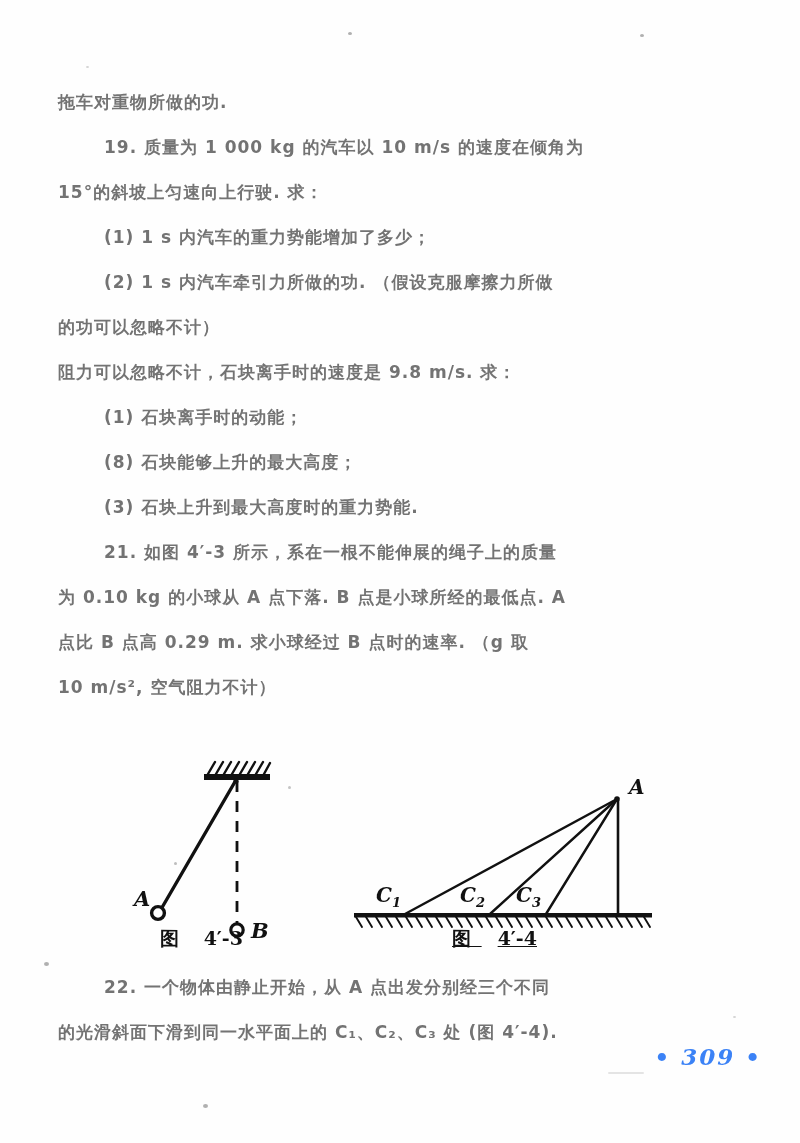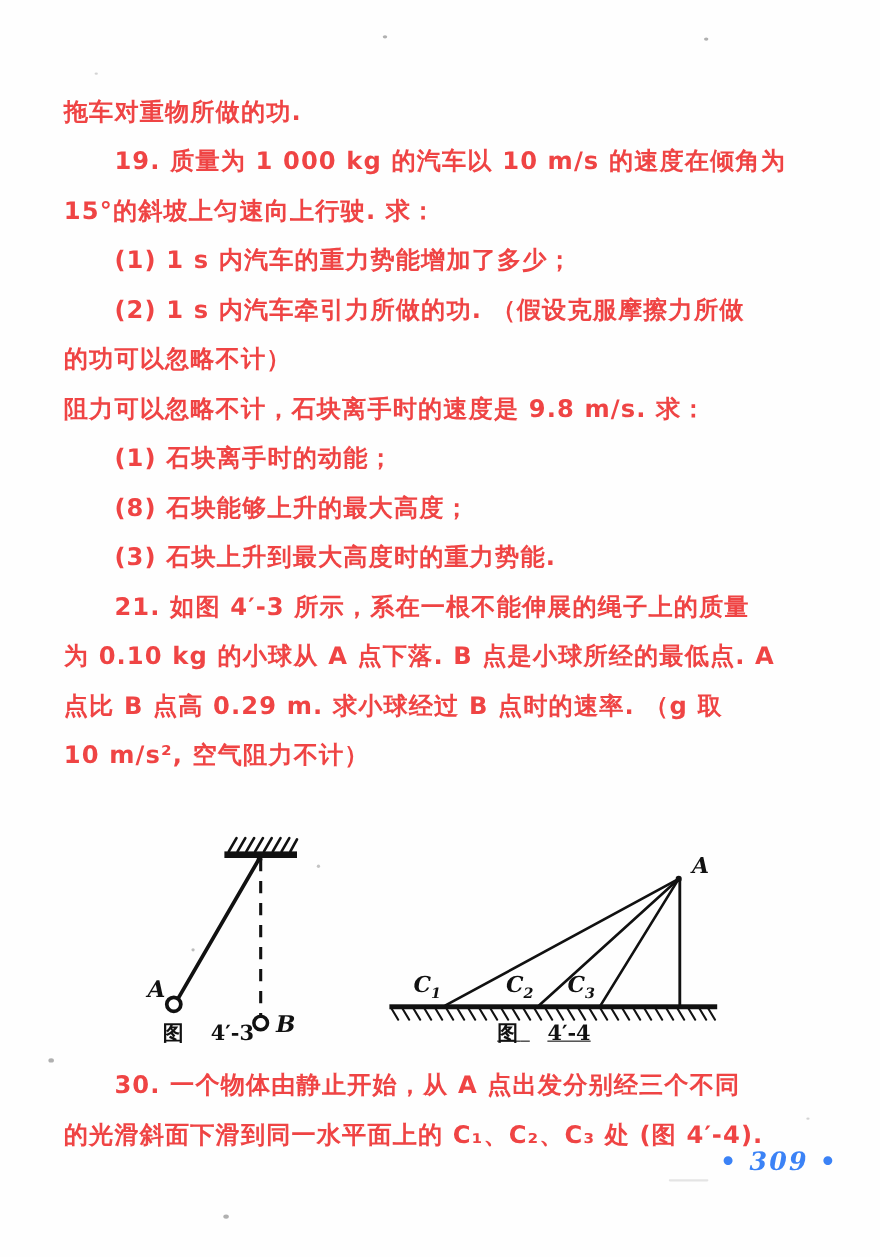--- a/index.html
+++ b/index.html
@@ -25,25 +25,25 @@
     opacity: .55;
   }
   
   #textblock {
     position: absolute;
     left: 58px;
     top: 80px;
     width: 690px;
   }
   .line {
-    font-size: 22px;
+    font-size: 17px;
     line-height: 45px;
     height: 45px;
     white-space: nowrap;
-    color: #ef4444;
+    color: #737373;
     font-weight: 700;
     letter-spacing: .2px;
   }
   .line.indent { padding-left: 46px; }
   .cn {
     font-family: "DejaVu Sans", "Liberation Sans", sans-serif;
     font-weight: 700;
     letter-spacing: 1px;
   }
   
@@ -143,21 +143,21 @@
       <line x1="117" y1="41" x2="117" y2="184" stroke="#111" stroke-width="2.8" stroke-dasharray="11 9" stroke-linecap="butt"></line>
 
       <circle cx="38" cy="173" r="6.4" fill="#fff" stroke="#111" stroke-width="3.4"></circle>
 
       <circle cx="117" cy="190" r="6.2" fill="#fff" stroke="#111" stroke-width="3.2"></circle>
 
       <text x="14" y="166" font-size="21">A</text>
       <text x="131" y="198" font-size="21">B</text>
     </svg>
 
-    <div class="fig-caption" style="left:148px;top:206px;">
+    <div class="fig-caption" style="left:160px;top:206px;">
       <span>图</span>
       <span class="capnum" style="margin-left:14px;">4′-3</span>
     </div>
 
     <svg style="position:absolute;left:350px;top:30px;" width="310" height="190" viewBox="0 0 310 190">
 
       <rect x="4" y="163" width="298" height="4.5" fill="#111"></rect>
 
       <g stroke="#111" stroke-width="1.9" stroke-linecap="round">
         <line x1="6" y1="167" x2="12" y2="177"></line>
@@ -208,19 +208,19 @@
       <text x="166" y="152" font-size="20">C<tspan font-size="13" dy="5">3</tspan></text>
     </svg>
 
     <div class="fig-caption" style="left:452px;top:206px;text-decoration:underline;">
       <span>图</span>
       <span class="capnum" style="margin-left:16px;">4′-4</span>
     </div>
   </div>
 
   <div style="position:absolute;left:58px;top:965px;width:700px;">
-    <div class="line cn indent">30. 一个物体由静止开始，从 A 点出发分别经三个不同</div>
+    <div class="line cn indent">22. 一个物体由静止开始，从 A 点出发分别经三个不同</div>
     <div class="line cn">的光滑斜面下滑到同一水平面上的 C₁、C₂、C₃ 处 (图 4′-4).</div>
   </div>
 
   <div id="pagenum">• 309 •</div>
 
 </div>
 
 </body></html>

